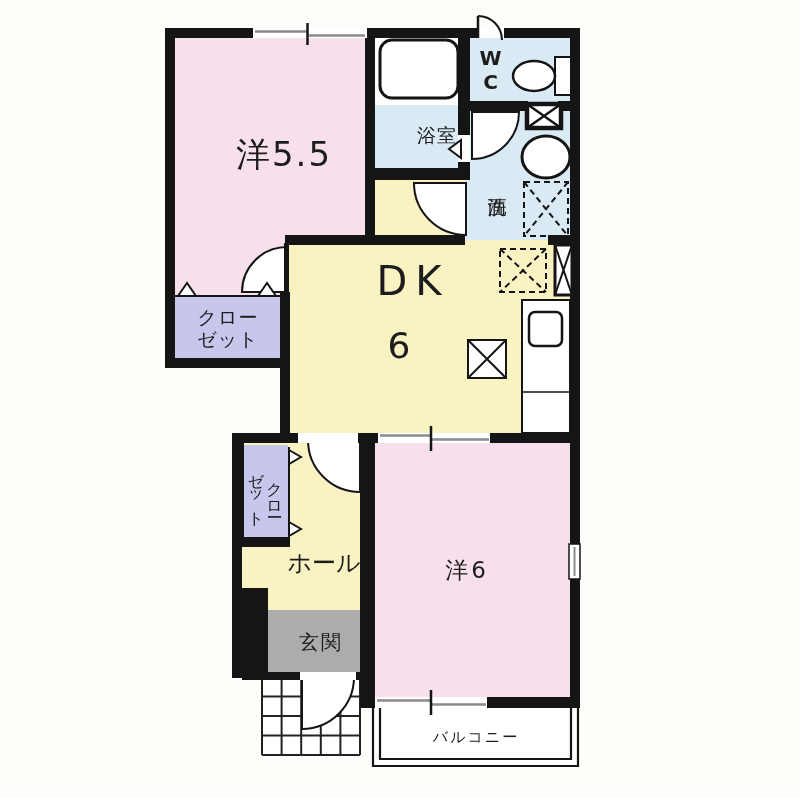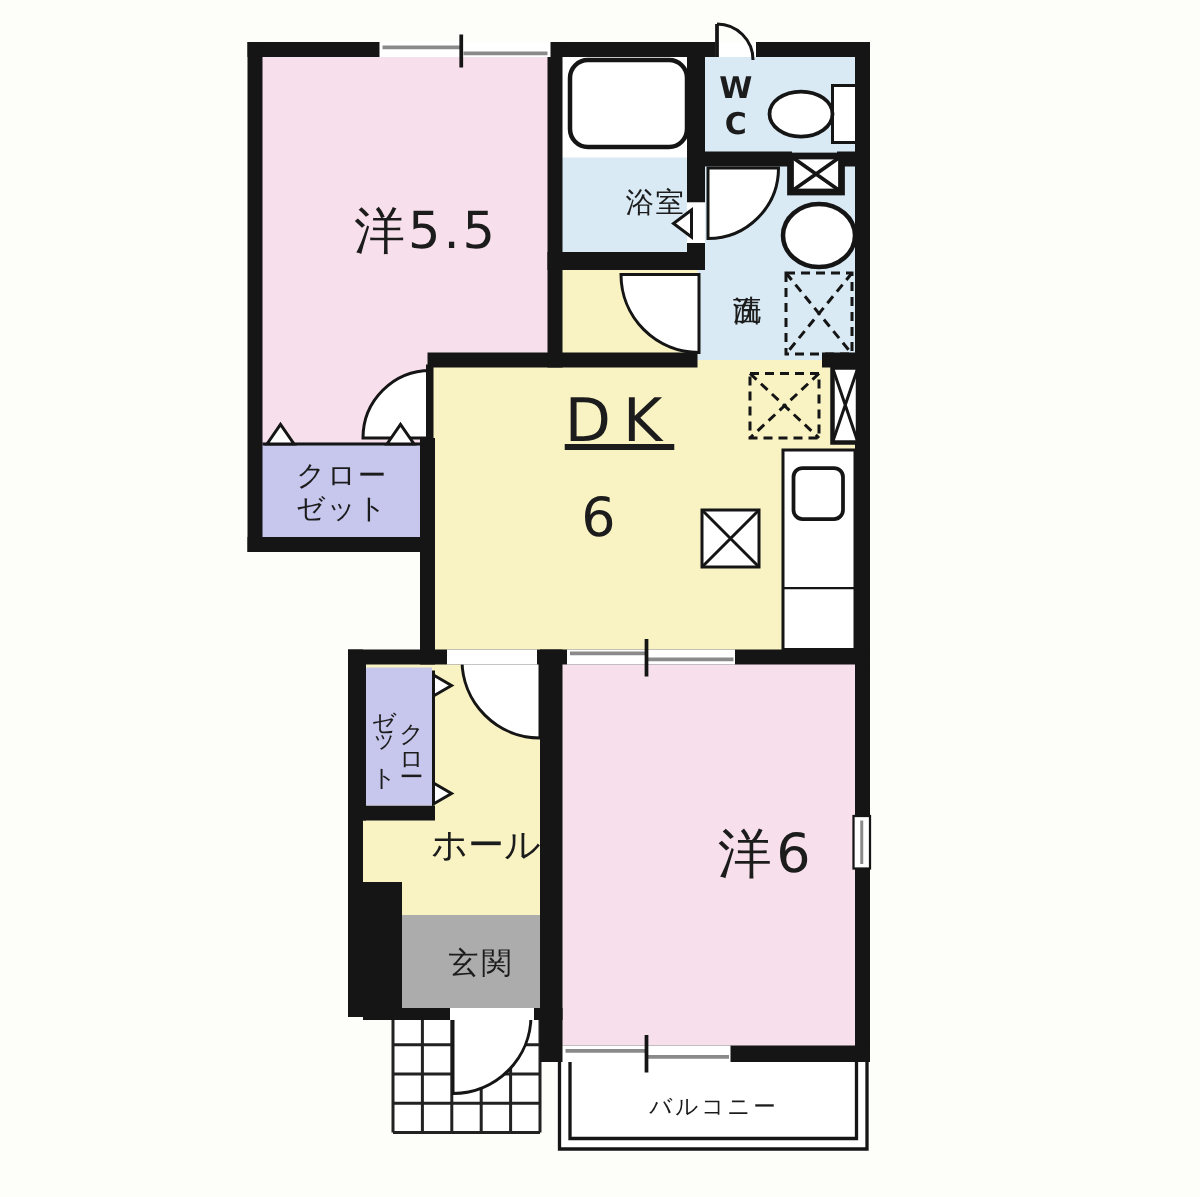--- a/index.html
+++ b/index.html
@@ -12,29 +12,29 @@
   .plan{position:relative;width:800px;height:798px;background:var(--bg);overflow:hidden;}
   .plan svg{position:absolute;left:0;top:0;}
   .lbl{position:absolute;transform:translate(-50%,-50%);color:var(--ink);
        white-space:pre;line-height:1.15;text-align:center;}
   .lbl-yo55{left:284px;top:155px;font-size:34px;letter-spacing:2px;}
   .lbl-bath{left:437px;top:136px;font-size:19px;letter-spacing:1px;}
   .lbl-wc{left:490px;top:70px;font-size:20px;font-weight:bold;
           writing-mode:vertical-rl;text-orientation:upright;white-space:normal;}
   .lbl-washroom{left:497px;top:184px;font-size:19px;
           writing-mode:vertical-rl;text-orientation:upright;white-space:normal;letter-spacing:2px;}
-  .lbl-dk{left:409px;top:281px;font-size:40px;letter-spacing:8px;padding-left:8px;text-decoration:underline;}
+  .lbl-dk{left:409px;top:281px;font-size:40px;letter-spacing:8px;padding-left:8px;}
   .lbl-dk6{left:399px;top:346px;font-size:36px;}
   .lbl-closet1{left:228px;top:329px;font-size:19px;width:64px;white-space:normal;
           word-break:break-all;letter-spacing:1px;}
   .lbl-closet2{left:265px;top:491px;font-size:16px;height:58px;white-space:normal;
           writing-mode:vertical-rl;text-orientation:upright;word-break:break-all;letter-spacing:1px;}
   .lbl-hall{left:324px;top:564px;font-size:24px;}
   .lbl-entrance{left:321px;top:642px;font-size:20px;letter-spacing:2px;text-align:right;}
-  .lbl-yo6{left:467px;top:570px;font-size:36px;letter-spacing:3px;margin-left:44px;}
+  .lbl-yo6{left:467px;top:570px;font-size:23px;letter-spacing:3px;}
   .lbl-balcony{left:476px;top:738px;font-size:15px;letter-spacing:2px;}
 </style>
 </head>
 <body>
 
 <div class="plan">
 
 <svg width="800" height="798" viewBox="0 0 800 798">
 
   <g>

